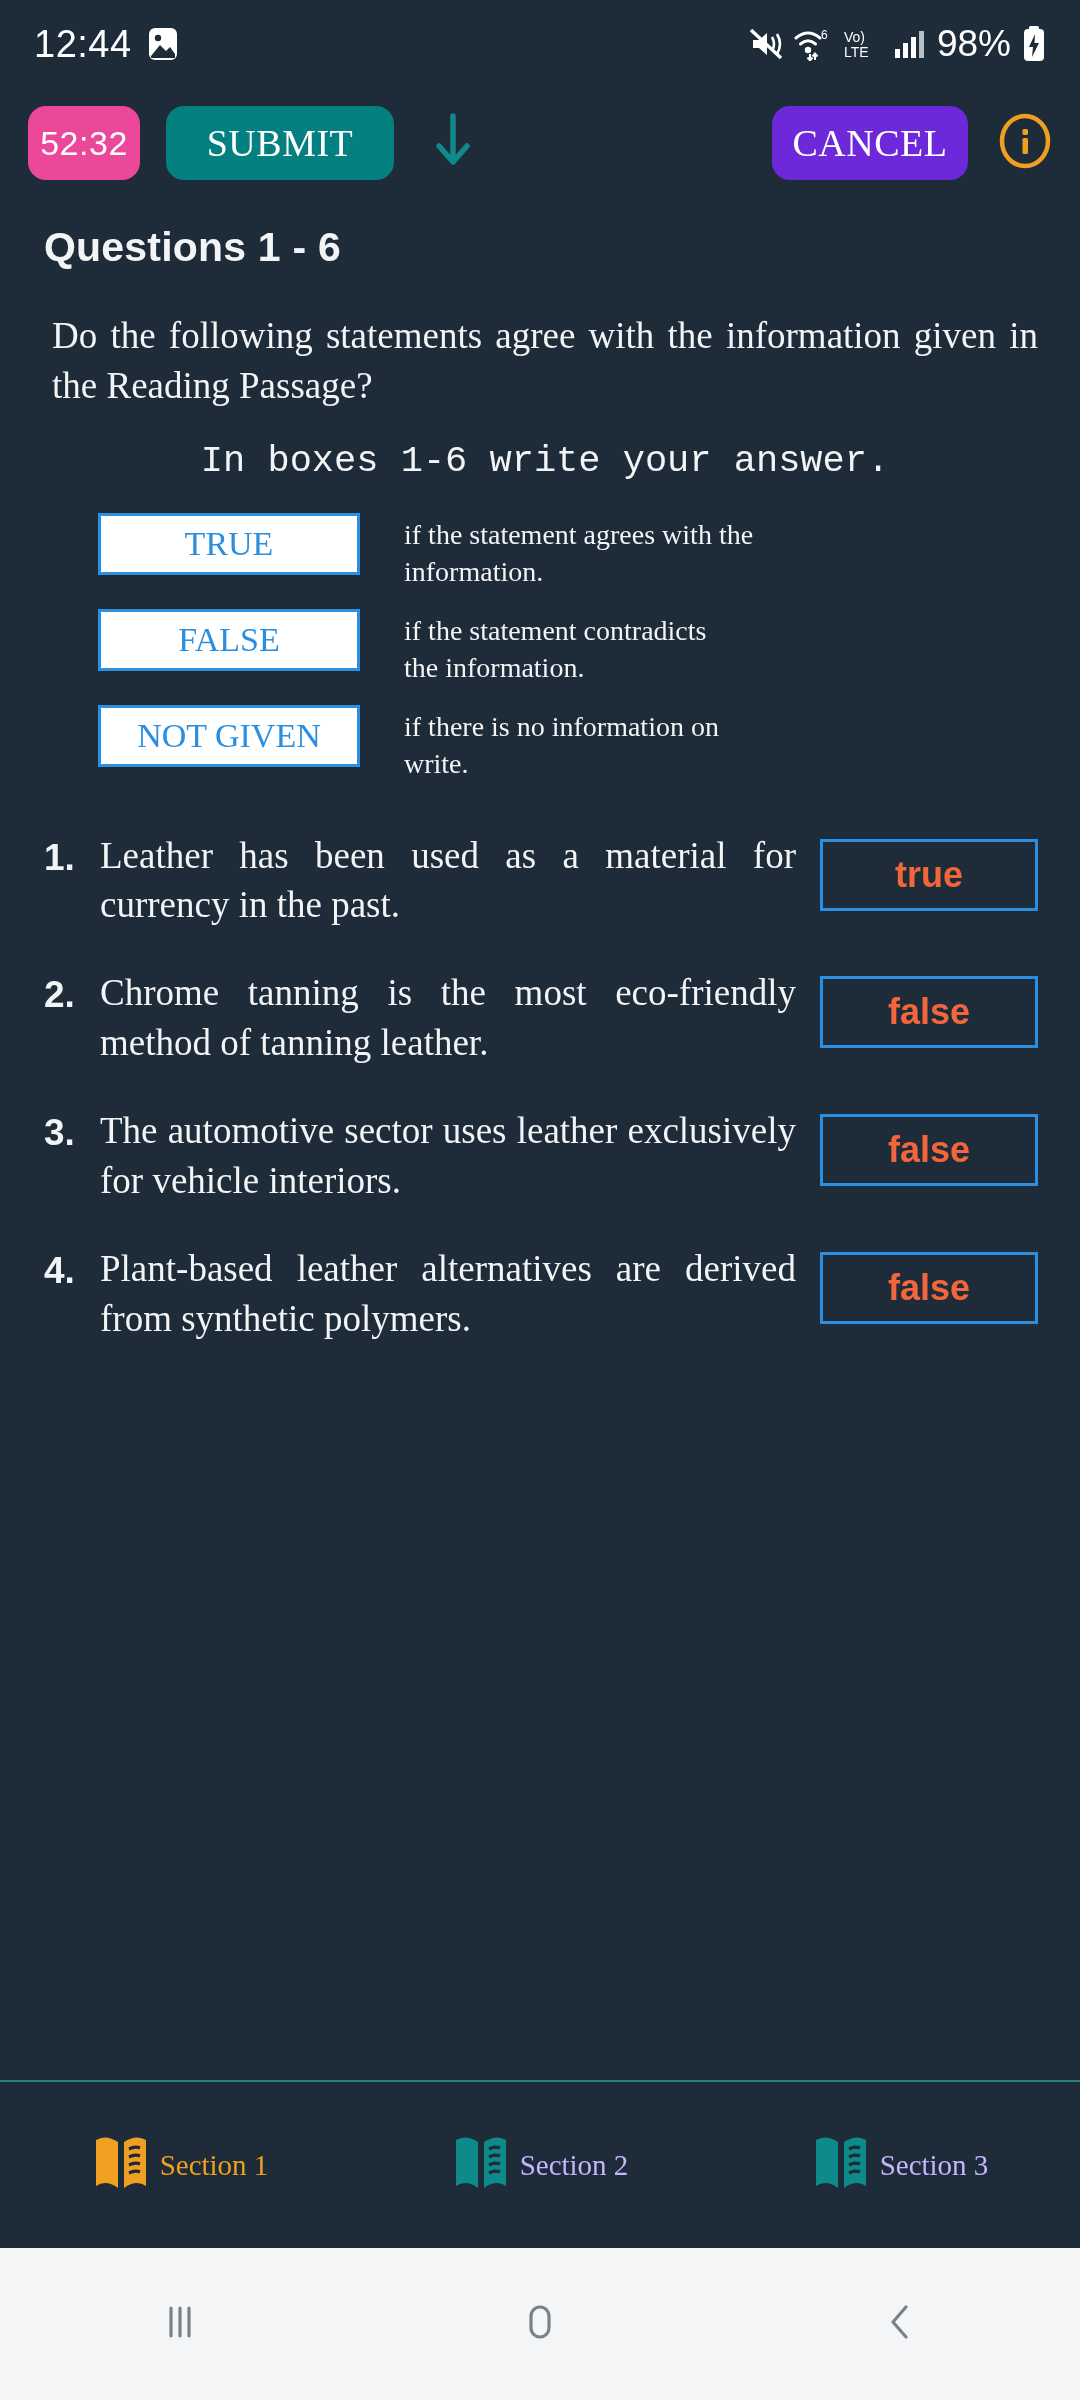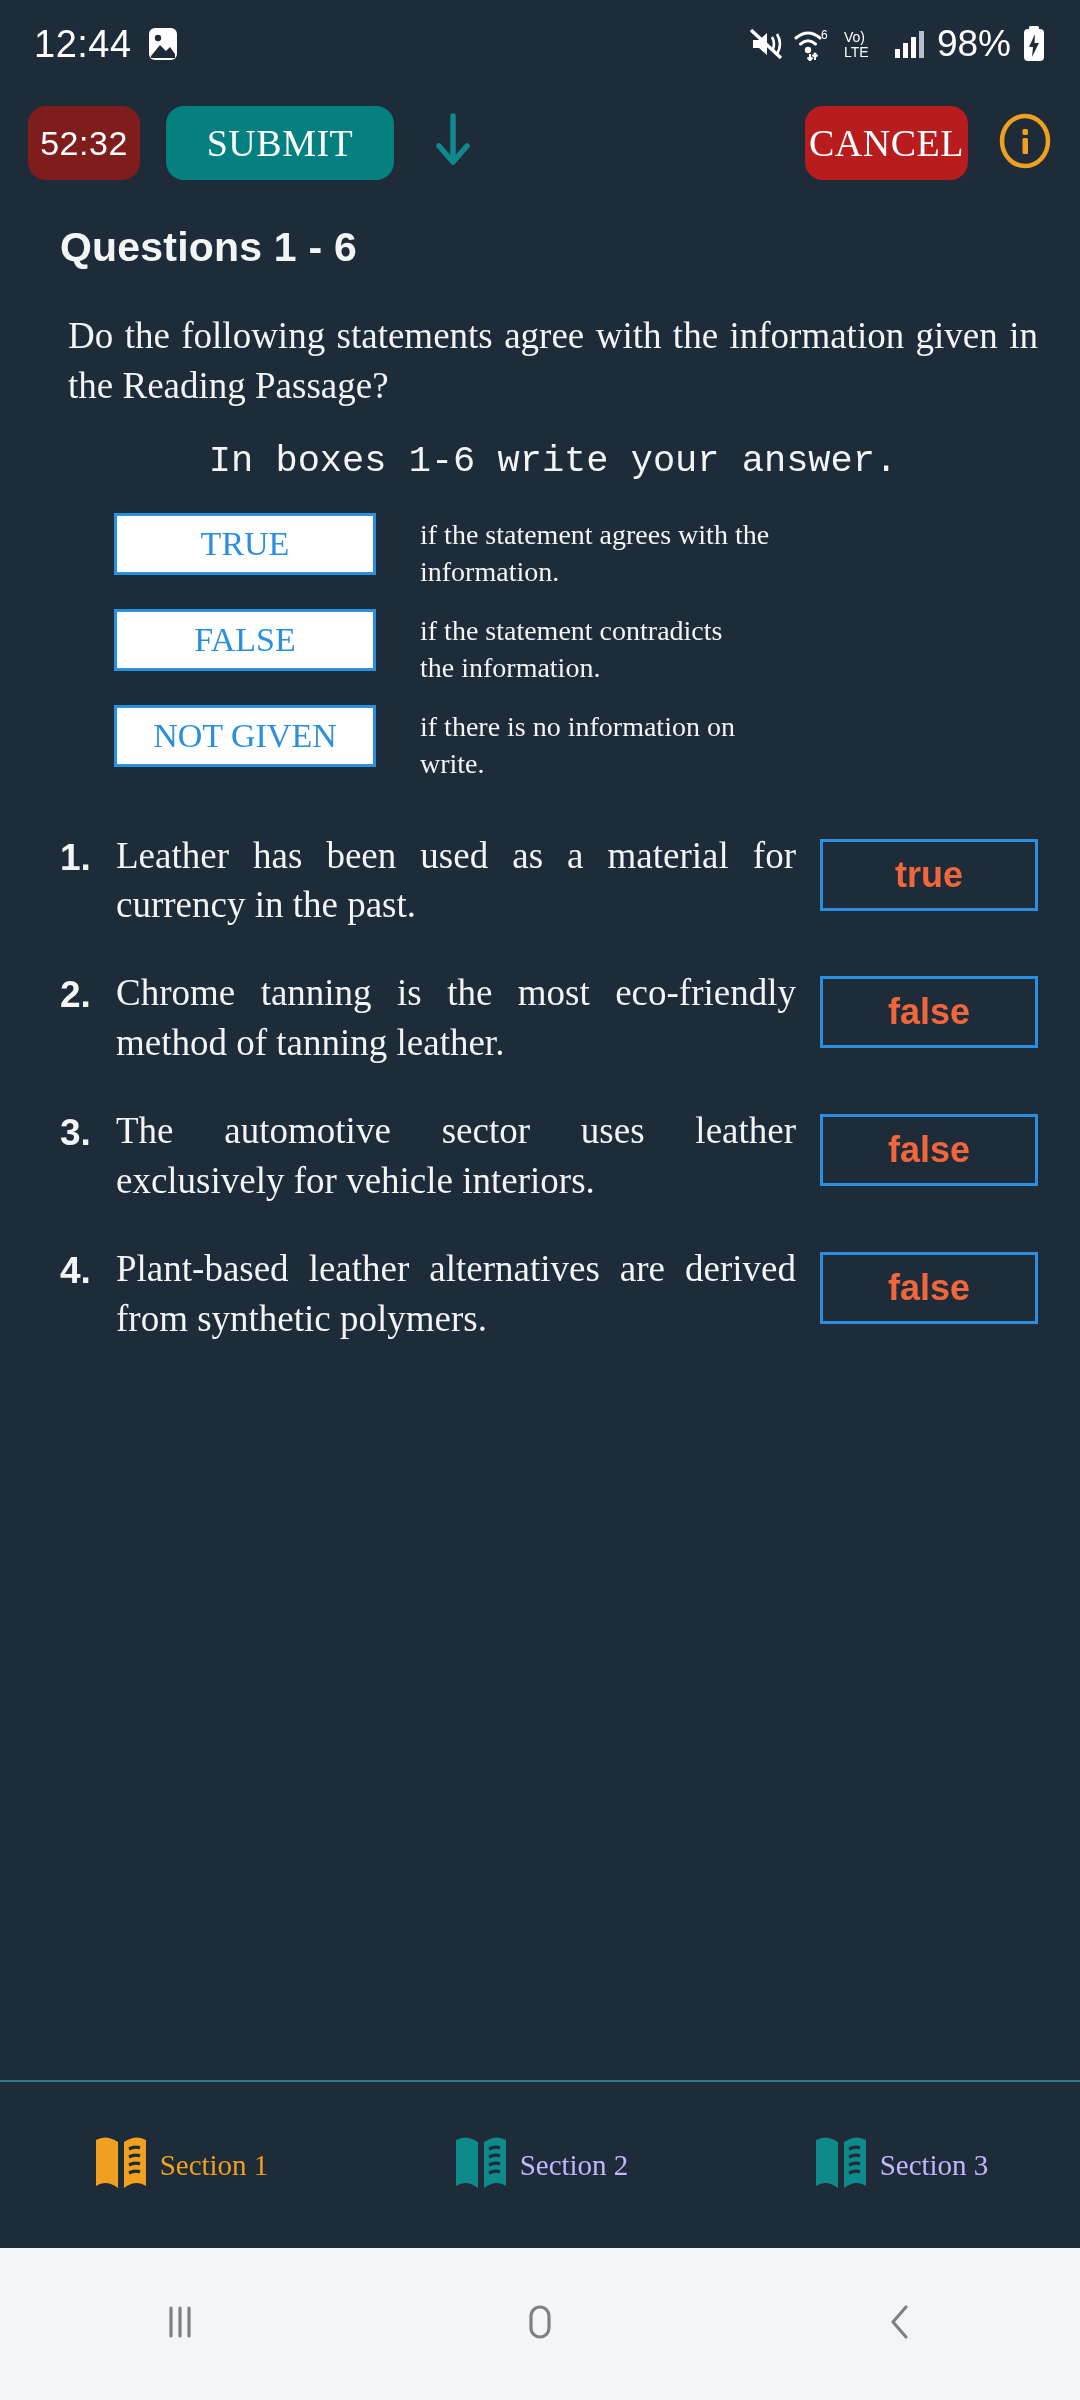--- a/index.html
+++ b/index.html
@@ -35,31 +35,31 @@
   .btn {
     border: none; outline: none; cursor: pointer;
     color: #ffffff;
     font-family: "Liberation Serif", serif;
     font-size: 38px;
     border-radius: 18px;
     height: 74px;
     display: flex; align-items: center; justify-content: center;
     letter-spacing: 0.5px;
   }
-  .btn-timer { background: #7f1d1d; width: 112px; font-family:"Liberation Sans", sans-serif; font-size:34px;text-align:center; }
+  .btn-timer { background: #ec4899; width: 112px; font-family:"Liberation Sans", sans-serif; font-size:34px;text-align:center; }
   .btn-submit { background: #048080; width: 228px; margin-left: 26px; }
-  .btn-cancel { background: #b91c1c; width: 163px; }
+  .btn-cancel { background: #6d28d9; width: 196px; }
   .arrow-wrap { width: 118px; display: flex; align-items: center; justify-content: center; }
   .info-wrap { margin-left: 28px; display: flex; align-items: center; justify-content: center; }
   .spacer-flex { flex: 1 1 auto; }
 
   
   .content {
     flex: 1 1 auto;
-    padding: 26px 42px 0 60px;
+    padding: 26px 42px 0 44px;
     color: #f2f4f6;
     overflow: hidden;
   }
   .qhead {
     font-size: 41px; font-weight: bold;
     font-family: "Liberation Sans", sans-serif;
     margin-bottom: 40px;
     letter-spacing: 0.2px;
   }
   .para {

